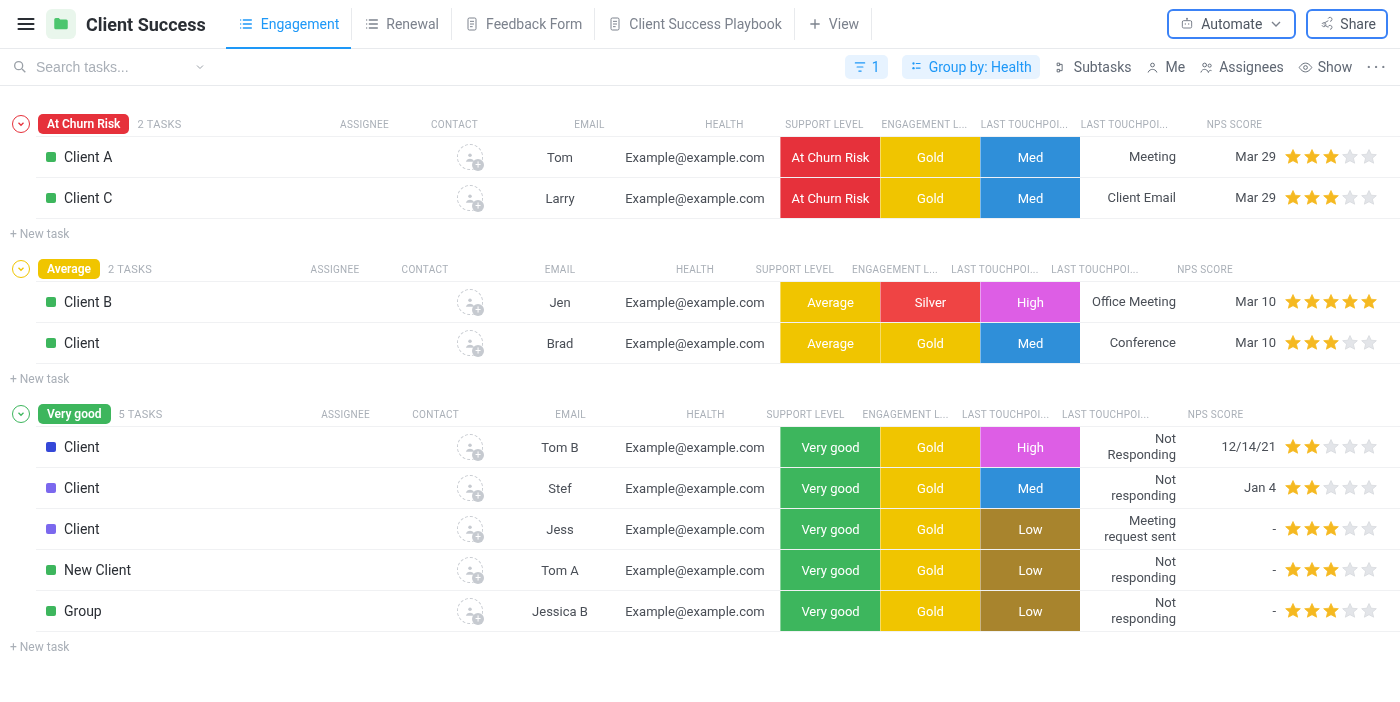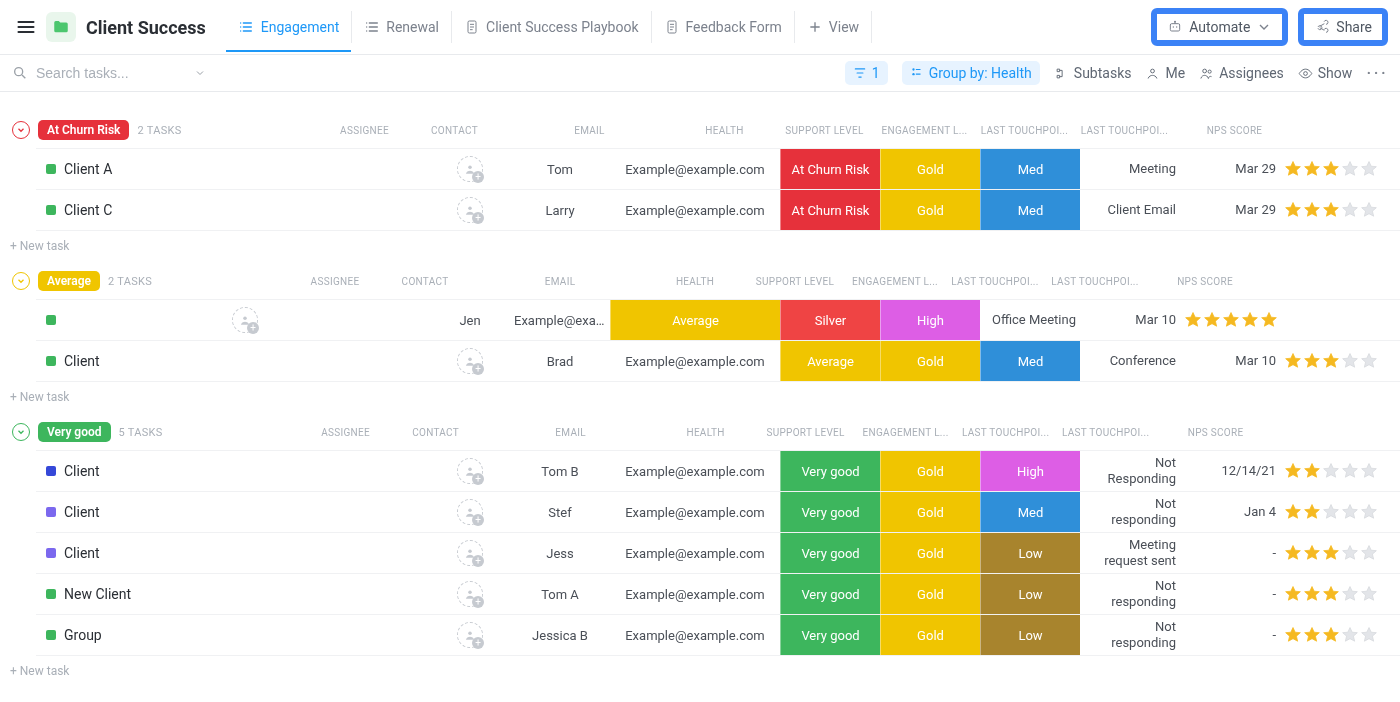--- a/index.html
+++ b/index.html
@@ -13,21 +13,21 @@
   .folder-icon svg { width: 18px; height: 18px; fill: #4cc66e; }
   .title { font-size: 18px; font-weight: 700; margin-left: 4px; margin-right: 14px; text-align: center; }
   .tabs { display: flex; align-items: center; gap: 0; }
   .tab { display: flex; align-items: center; gap: 6px; padding: 8px 12px; color: #7c828d; cursor: pointer; border-right: 1px solid #e8eaed; position: relative; }
   .tab.active { color: #1e98f7; gap: 7px; }
   .tab.active::after { content:""; position:absolute; left:0; right:0; bottom:-9px; height:2px; background:#1e98f7; }
   .tab svg { width: 16px; height: 16px; }
   .tab.add { }
   .spacer { flex: 1; }
   .header-right { display: flex; align-items: center; gap: 10px; }
-  .btn-outline { display: flex; align-items: center; gap: 6px; border: 6px solid #3b82f6; border-radius: 6px; padding: 5px 10px; cursor: pointer; color: #4f5762; }
+  .btn-outline { display: flex; align-items: center; gap: 6px; border: 2px solid #3b82f6; border-radius: 6px; padding: 5px 10px; cursor: pointer; color: #4f5762; }
   .btn-outline svg { width: 16px; height: 16px; }
   
   
   .toolbar { display: flex; align-items: center; padding: 6px 12px; border-bottom: 1px solid #e8eaed; gap: 14px; }
   .search-area { display: flex; align-items: center; gap: 8px; color: #9aa0a7; }
   .search-area input { border: none; outline: none; font-size: 14px; color: #2a2e34; width: 150px; }
   .search-area input::placeholder { color: #a9afb7; }
   .chevdown { width: 12px; height: 12px; }
   .toolbar-right { margin-left: auto; display: flex; align-items: center; gap: 14px; color: #5f6773; }
   .pill { display: flex; align-items: center; gap: 5px; padding: 4px 8px; border-radius: 5px; cursor: pointer; }
@@ -42,21 +42,21 @@
   .group { margin-top: 18px; }
   .group-header { display: flex; align-items: center; padding: 0 12px; gap: 8px; }
   .collapse-btn { width: 18px; height: 18px; border: 1.5px solid; border-radius: 50%; display: flex; align-items: center; justify-content: center; cursor: pointer; }
   .collapse-btn svg { width: 10px; height: 10px; }
   .group-badge { border-radius: 5px; padding: 3px 9px; font-size: 12px; font-weight: 600; color: #fff; }
   .group-count { font-size: 11px; color: #a9afb7; letter-spacing: 0.3px; }
   .col-headers { flex: 1; display: grid; grid-template-columns: 80px 100px 170px 100px 100px 100px 100px 100px 120px; gap: 0; font-size: 10px; color: #a9afb7; letter-spacing: 0.3px; margin-left: 135px; }
   .col-headers span { text-align: center; overflow: hidden; text-overflow: ellipsis; white-space: nowrap; }
   
   
-  .rows { margin-top: 8px; padding-left: 36px; }
+  .rows { margin-top: 2px; padding-left: 36px; }
   .row { display: grid; grid-template-columns: 24px 1fr 80px 100px 170px 100px 100px 100px 100px 100px 120px; align-items: center; border-top: 1px solid #f0f1f3; min-height: 40px; }
   .row:first-child { border-top: 1px solid #f0f1f3; }
   .row:last-child { border-bottom: 1px solid #f0f1f3; }
   .status-dot { width: 10px; height: 10px; border-radius: 2px; margin-left: 10px; }
   .row-name { font-size: 14px; color: #2a2e34; padding-left: 4px; cursor: pointer; }
   .assignee { display: flex; justify-content: center; }
   .assignee-circ { width: 26px; height: 26px; border: 1px dashed #c6cad0; border-radius: 50%; position: relative; display:flex; align-items:center; justify-content:center; }
   .assignee-circ svg { width: 14px; height: 14px; fill: #c6cad0; }
   .assignee-circ::after { content:"+"; position:absolute; right:-2px; bottom:-2px; width:12px; height:12px; background:#c6cad0; color:#fff; border-radius:50%; font-size:10px; line-height:12px; text-align:center; }
   .cell-text { text-align: center; font-size: 13px; color: #4a4f57; padding:0 4px; overflow:hidden; text-overflow:ellipsis; }
@@ -93,28 +93,28 @@
         <svg viewBox="0 0 24 24">
           <path d="M8 6h12M8 12h12M8 18h12M4 6h.01M4 12h.01M4 18h.01" stroke="#7c828d" stroke-width="2" stroke-linecap="round"></path>
         </svg>
         <span>Renewal</span>
       </div>
       <div class="tab">
         <svg viewBox="0 0 24 24">
           <rect x="6" y="3" width="12" height="18" rx="2" fill="none" stroke="#7c828d" stroke-width="1.5"></rect>
           <path d="M9 8h6M9 12h6M9 16h4" stroke="#7c828d" stroke-width="1.5"></path>
         </svg>
-        <span>Client Success Playbook</span>
+        <span>Feedback Form</span>
       </div>
       <div class="tab">
         <svg viewBox="0 0 24 24">
           <rect x="6" y="3" width="12" height="18" rx="2" fill="none" stroke="#7c828d" stroke-width="1.5"></rect>
           <path d="M9 8h6M9 12h6M9 16h4" stroke="#7c828d" stroke-width="1.5"></path>
         </svg>
-        <span>Feedback Form</span>
+        <span>Client Success Playbook</span>
       </div>
       <div class="tab add">
         <svg viewBox="0 0 24 24">
           <path d="M12 5v14M5 12h14" stroke="#7c828d" stroke-width="2"></path>
         </svg>
         <span>View</span>
       </div>
     </div>
   <div class="spacer"></div>
   <div class="header-right">
@@ -313,20 +313,21 @@
           <span>SUPPORT LEVEL</span>
           <span>ENGAGEMENT L...</span>
           <span>LAST TOUCHPOI...</span>
           <span>LAST TOUCHPOI...</span>
           <span>NPS SCORE</span>
         </div>
     </div>
     <div class="rows">
         <div class="row">
       <div class="status-dot" style="background:#3db65d"></div>
+      <div class="row-name">Client B</div>
       <div class="assignee">
             <div class="assignee-circ">
               <svg viewBox="0 0 24 24">
                 <circle cx="12" cy="9" r="3"></circle>
                 <path d="M5 20c1-4 5-5 7-5s6 1 7 5"></path>
               </svg>
             </div>
           </div>
       <div class="cell-text">Jen</div>
       <div class="cell-text">Example@example.com</div>

